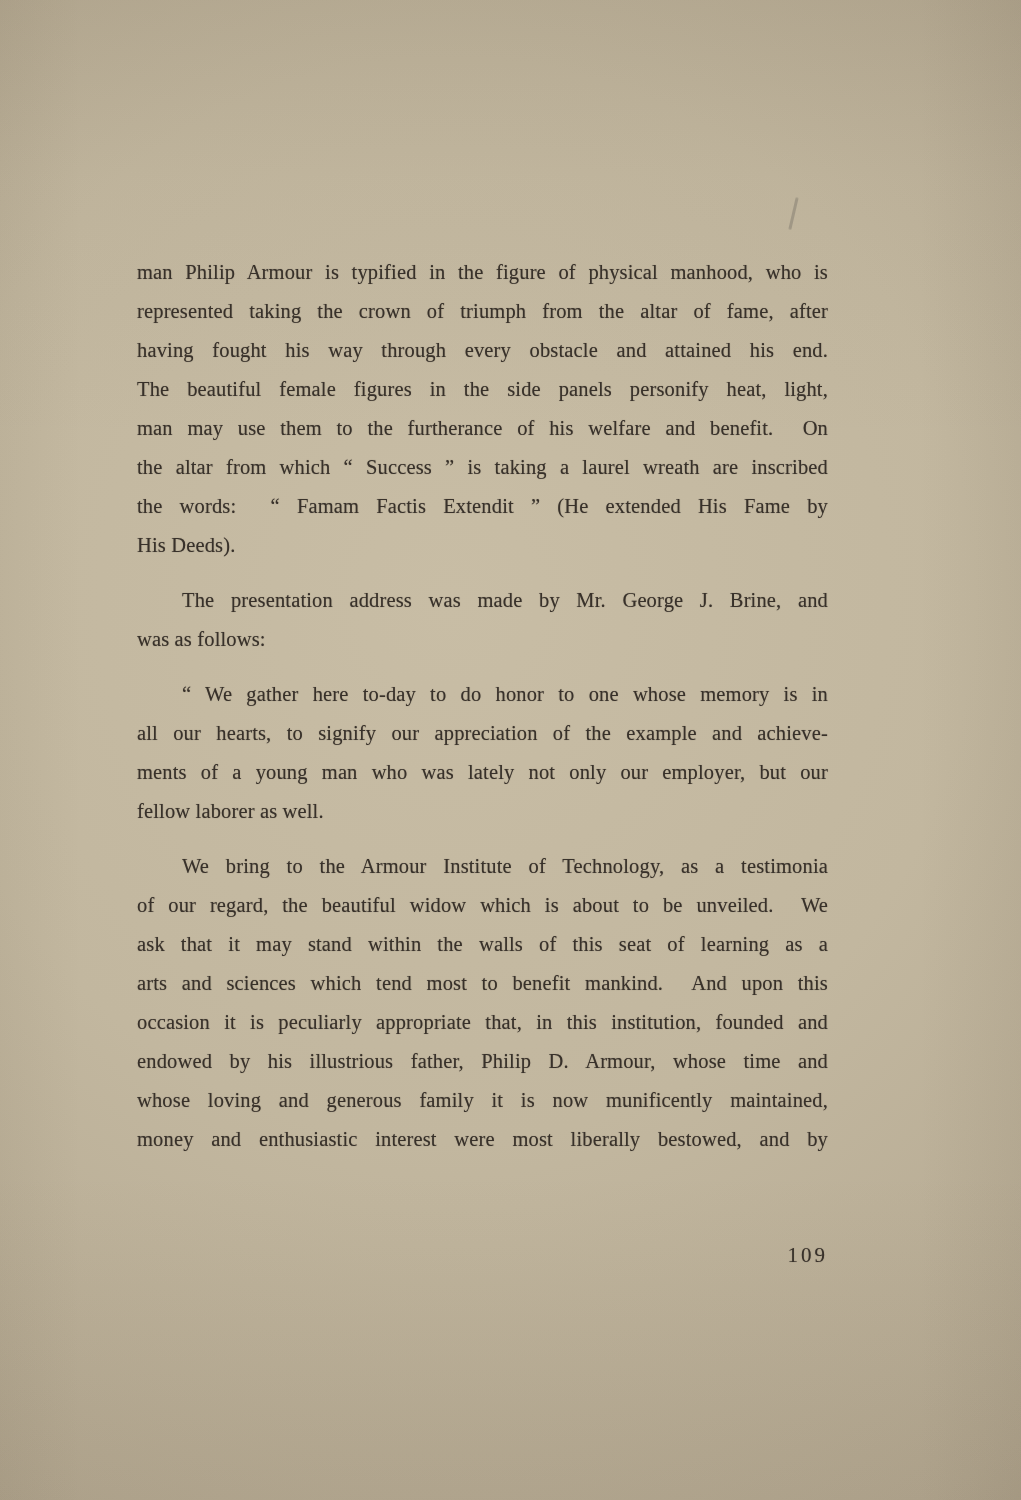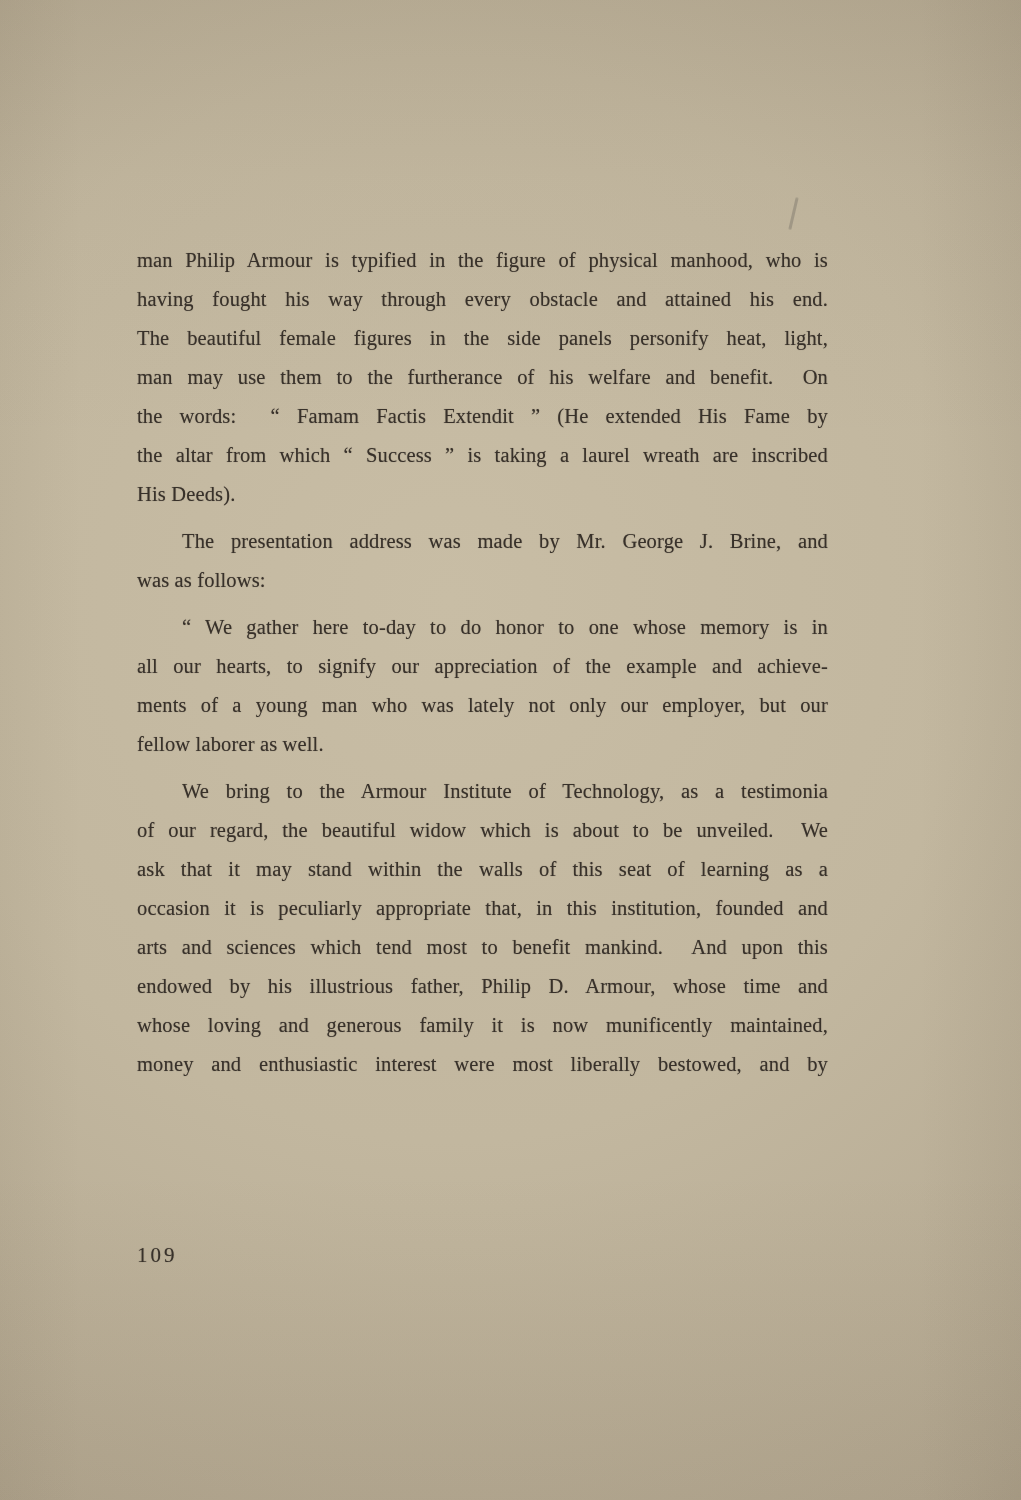--- a/index.html
+++ b/index.html
@@ -19,21 +19,21 @@
     font-family: "Liberation Serif", "DejaVu Serif", serif;
     color: #38312a;
   }
   .text-block {
     position: absolute;
     left: 137px;
     top: 237px;
     width: 691px;
   }
   .paragraph {
-    margin: 4px 0 8px 0;
+    margin: 16px 0 8px 0;
   }
   .line {
     font-size: 20.5px;
     line-height: 39px;
     letter-spacing: 0.15px;
     text-align: justify;
     text-align-last: justify;
     text-shadow: 0 0 1px rgba(56,49,42,0.45);
   }
   .line.last-left {
@@ -41,21 +41,21 @@
     text-align-last: left;
   }
   .line.indent {
     text-indent: 45px;
   }
   .folio {
     position: absolute;
     left: 137px;
     top: 1239px;
     width: 691px;
-    text-align: left;
+    text-align: right;
     font-size: 21px;
     line-height: 32px;
     letter-spacing: 3px;
     font-variant-numeric: oldstyle-nums;
     font-feature-settings: "onum" 1;
     text-shadow: 0 0 1px rgba(56,49,42,0.45);
   }
   .scan-artifact {
     position: absolute;
     left: 792px;
@@ -69,42 +69,43 @@
   }
 </style>
 </head>
 <body>
 
 <div class="page">
   <span class="scan-artifact"></span>
   <main class="text-block">
       <div class="paragraph">
         <div class="line">man Philip Armour is typified in the figure of physical manhood, who is</div>
+        <div class="line">represented taking the crown of triumph from the altar of fame, after</div>
         <div class="line">having fought his way through every obstacle and attained his end.</div>
         <div class="line">The beautiful female figures in the side panels personify heat, light,</div>
         <div class="line">man may use them to the furtherance of his welfare and benefit.&nbsp; On</div>
+        <div class="line">the altar from which “ Success ” is taking a laurel wreath are inscribed</div>
         <div class="line">the words:&nbsp; “ Famam Factis Extendit ” (He extended His Fame by</div>
-        <div class="line">the altar from which “ Success ” is taking a laurel wreath are inscribed</div>
         <div class="line last-left">His Deeds).</div>
       </div>
       <div class="paragraph">
         <div class="line indent">The presentation address was made by Mr. George J. Brine, and</div>
         <div class="line last-left">was as follows:</div>
       </div>
       <div class="paragraph">
         <div class="line indent">“ We gather here to-day to do honor to one whose memory is in</div>
         <div class="line">all our hearts, to signify our appreciation of the example and achieve-</div>
         <div class="line">ments of a young man who was lately not only our employer, but our</div>
         <div class="line last-left">fellow laborer as well.</div>
       </div>
       <div class="paragraph">
         <div class="line indent">We bring to the Armour Institute of Technology, as a testimonia</div>
         <div class="line">of our regard, the beautiful widow which is about to be unveiled.&nbsp; We</div>
         <div class="line">ask that it may stand within the walls of this seat of learning as a</div>
+        <div class="line">arts and sciences which tend most to benefit mankind.&nbsp; And upon this</div>
         <div class="line">occasion it is peculiarly appropriate that, in this institution, founded and</div>
-        <div class="line">arts and sciences which tend most to benefit mankind.&nbsp; And upon this</div>
         <div class="line">endowed by his illustrious father, Philip D. Armour, whose time and</div>
         <div class="line">whose loving and generous family it is now munificently maintained,</div>
         <div class="line">money and enthusiastic interest were most liberally bestowed, and by</div>
       </div>
     </main>
   <div class="folio">109</div>
 </div>
 
 </body></html>

